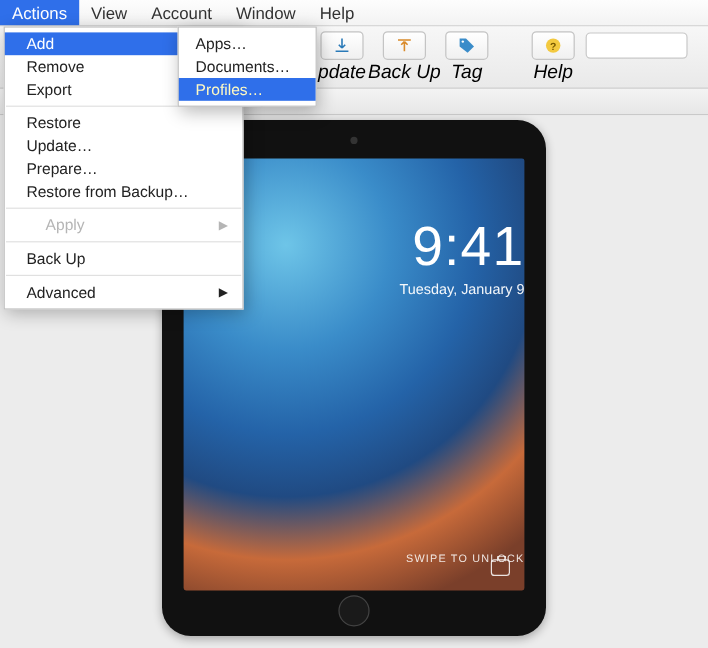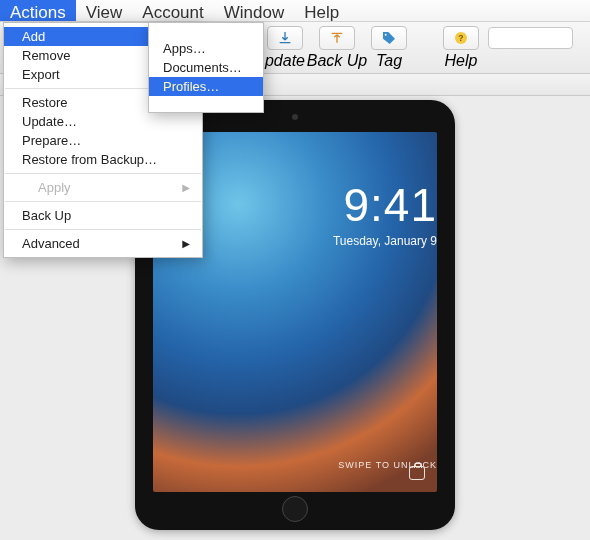--- a/index.html
+++ b/index.html
@@ -1,18 +1,18 @@
 <!DOCTYPE html>
 <html><head>
 <meta charset="utf-8">
 <style>
 * { box-sizing: border-box; margin: 0; padding: 0; font-family: -apple-system, "Helvetica Neue", Arial, sans-serif; }
 body { width: 590px; height: 540px; background: #ececec; overflow: hidden; position: relative; }
 
-.menubar { height: 22px; background: linear-gradient(#fdfdfd,#f3f3f3); border-bottom: 1px solid #d3d3d3; display: flex; align-items: stretch; font-size: 17px; color: #333; }
+.menubar { height: 22px; background: linear-gradient(#fdfdfd,#f3f3f3); border-bottom: 1px solid #d3d3d3; display: flex; align-items: stretch; font-size: 14px; color: #333; }
 .menubar .item { padding: 3px 10px 0; cursor: default; }
 .menubar .item.active { background: #2f6fea; color: #fff; }
 
 .toolbar { height: 52px; background: linear-gradient(#f7f7f7,#e9e9e9); border-bottom: 1px solid #c9c9c9; display: flex; align-items: flex-start; padding: 4px 8px 0 190px; gap: 4px; font-size: 10px; color: #555; }
 .toolbtn { display: flex; flex-direction: column; align-items: center; width: 50px; }
 .toolbtn .btnface { width: 36px; height: 24px; border: 1px solid #c4c4c4; border-radius: 4px; background: linear-gradient(#fff,#f0f0f0); display: flex; align-items: center; justify-content: center; margin-bottom: 2px; }
 .toolbtn .lbl { text-align: center; white-space: nowrap; font-style: italic; }
 .device-pop { font-size: 12px; color: #333; margin: 2px 12px 0 6px; }
 .spacer { flex: 1; }
 .searchbox { width: 85px; height: 22px; border: 1px solid #c8c8c8; border-radius: 4px; background: #fff; margin-top: 1px; }
@@ -30,21 +30,21 @@
 .screen .cam-icon { position: absolute; bottom: 12px; right: 12px; width: 16px; height: 14px; border: 1.5px solid #fff; border-radius: 3px; opacity: .85; }
 .screen .cam-icon::before { content: ""; position: absolute; top: -4px; left: 4px; width: 6px; height: 4px; border: 1.5px solid #fff; border-bottom: none; border-radius: 2px 2px 0 0; }
 
 .dropdown { position: absolute; top: 22px; left: 3px; width: 200px; background: #fff; border: 1px solid #bfbfbf; box-shadow: 2px 4px 14px rgba(0,0,0,.28); font-size: 13px; color: #222; padding: 4px 0; }
 .dropdown .row { display: flex; align-items: center; justify-content: space-between; padding: 2px 12px 2px 18px; height: 19px; }
 .dropdown .row.sel { background: #2f6fea; color: #fff; }
 .dropdown .row.disabled { color: #b5b5b5; margin-left: 16px; }
 .dropdown .sep { height: 1px; background: #e0e0e0; margin: 4px 1px; }
 .arrow { font-size: 10px; }
 
-.submenu { position: absolute; top: 22px; left: 148px; width: 116px; background: #fff; border: 1px solid #bfbfbf; box-shadow: 2px 4px 14px rgba(0,0,0,.28); font-size: 13px; color: #222; padding: 16px 0; }
+.submenu { position: absolute; top: 22px; left: 148px; width: 116px; background: #fff; border: 1px solid #bfbfbf; box-shadow: 2px 4px 14px rgba(0,0,0,.28); font-size: 13px; color: #222; padding: 4px 0; }
 .submenu .row { padding: 2px 12px 2px 14px; height: 19px; display: flex; align-items: center; }
 .submenu .row.sel { background: #2f6fea; color: #fef9c3; }
 
 svg.ico { width: 16px; height: 16px; }
 </style>
 </head>
 <body>
 
 <div class="menubar">
   <div class="item active">Actions</div>

